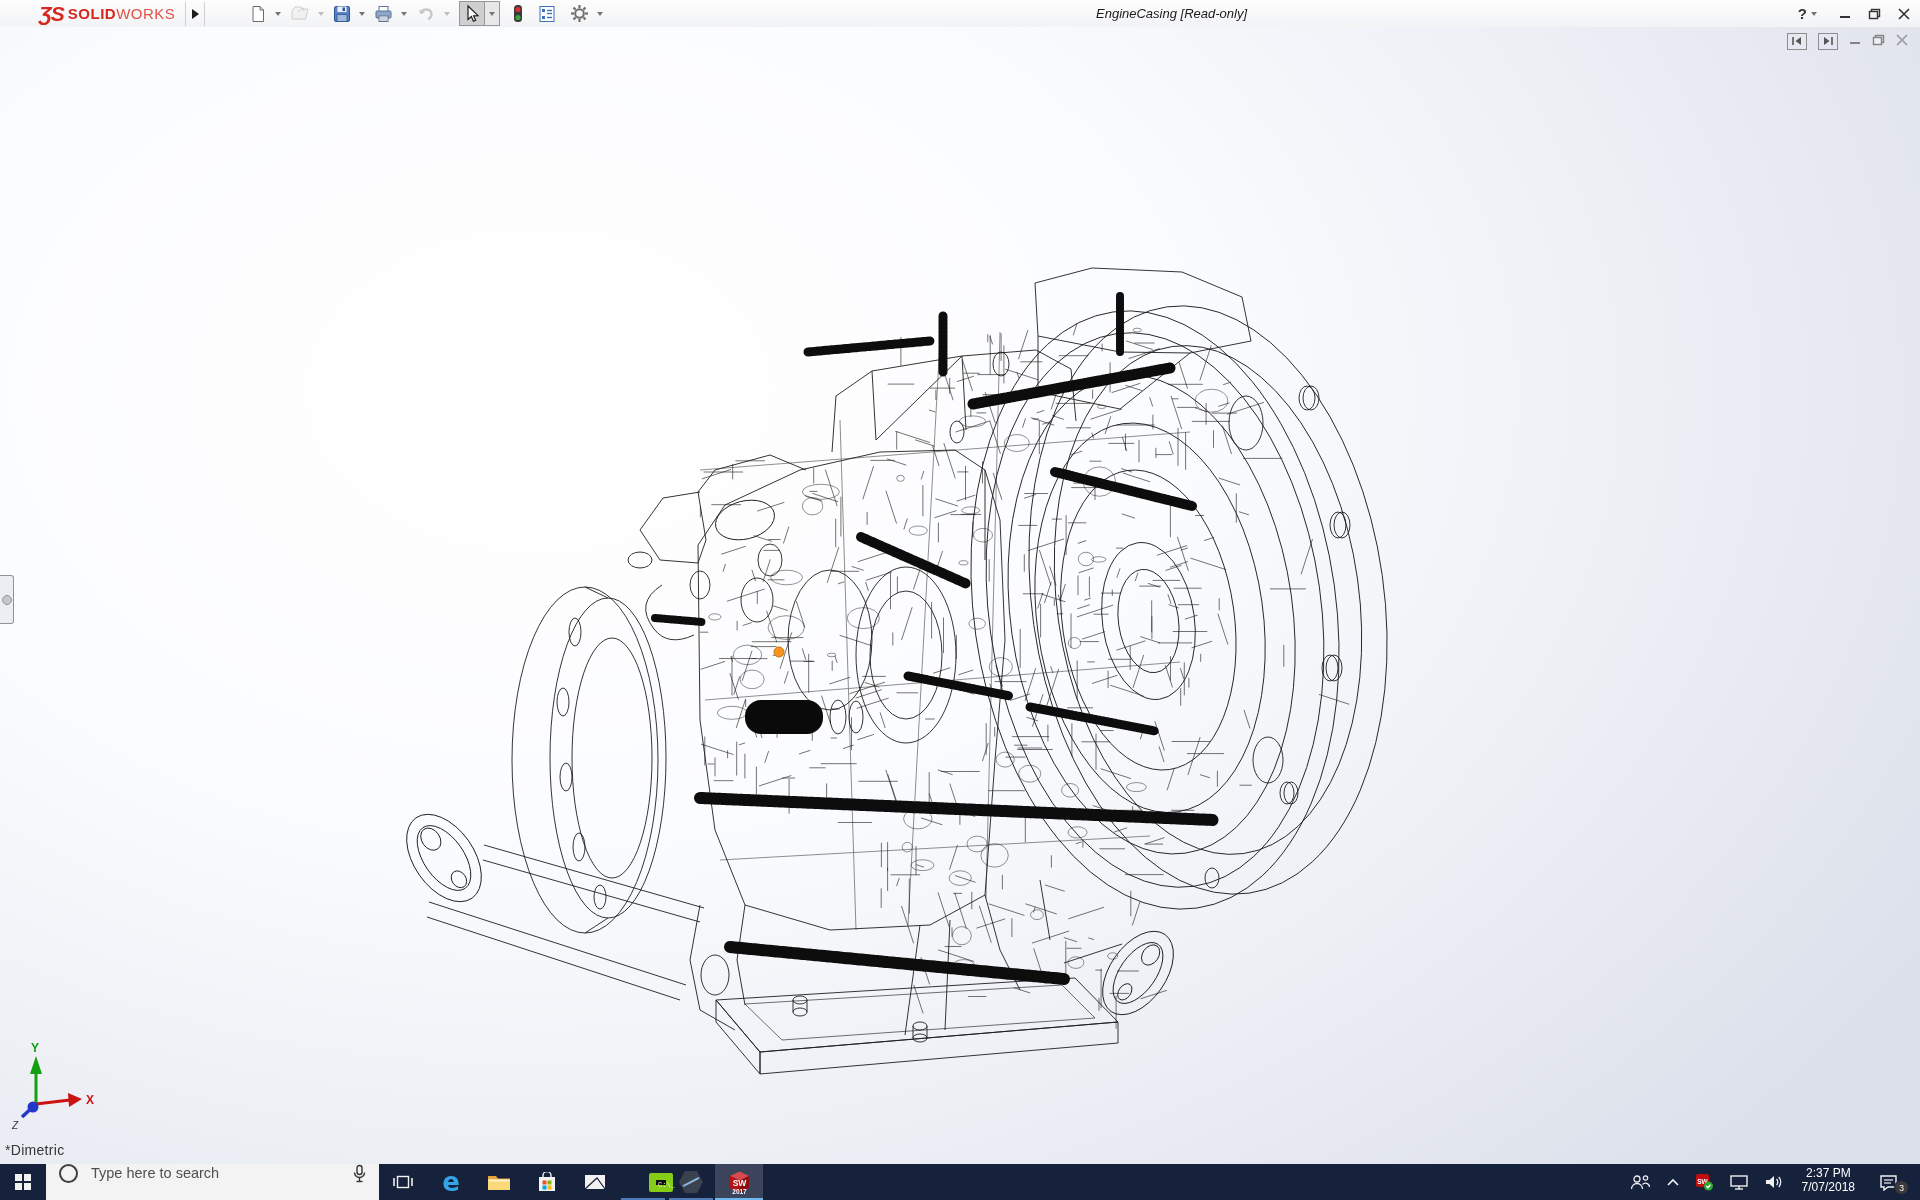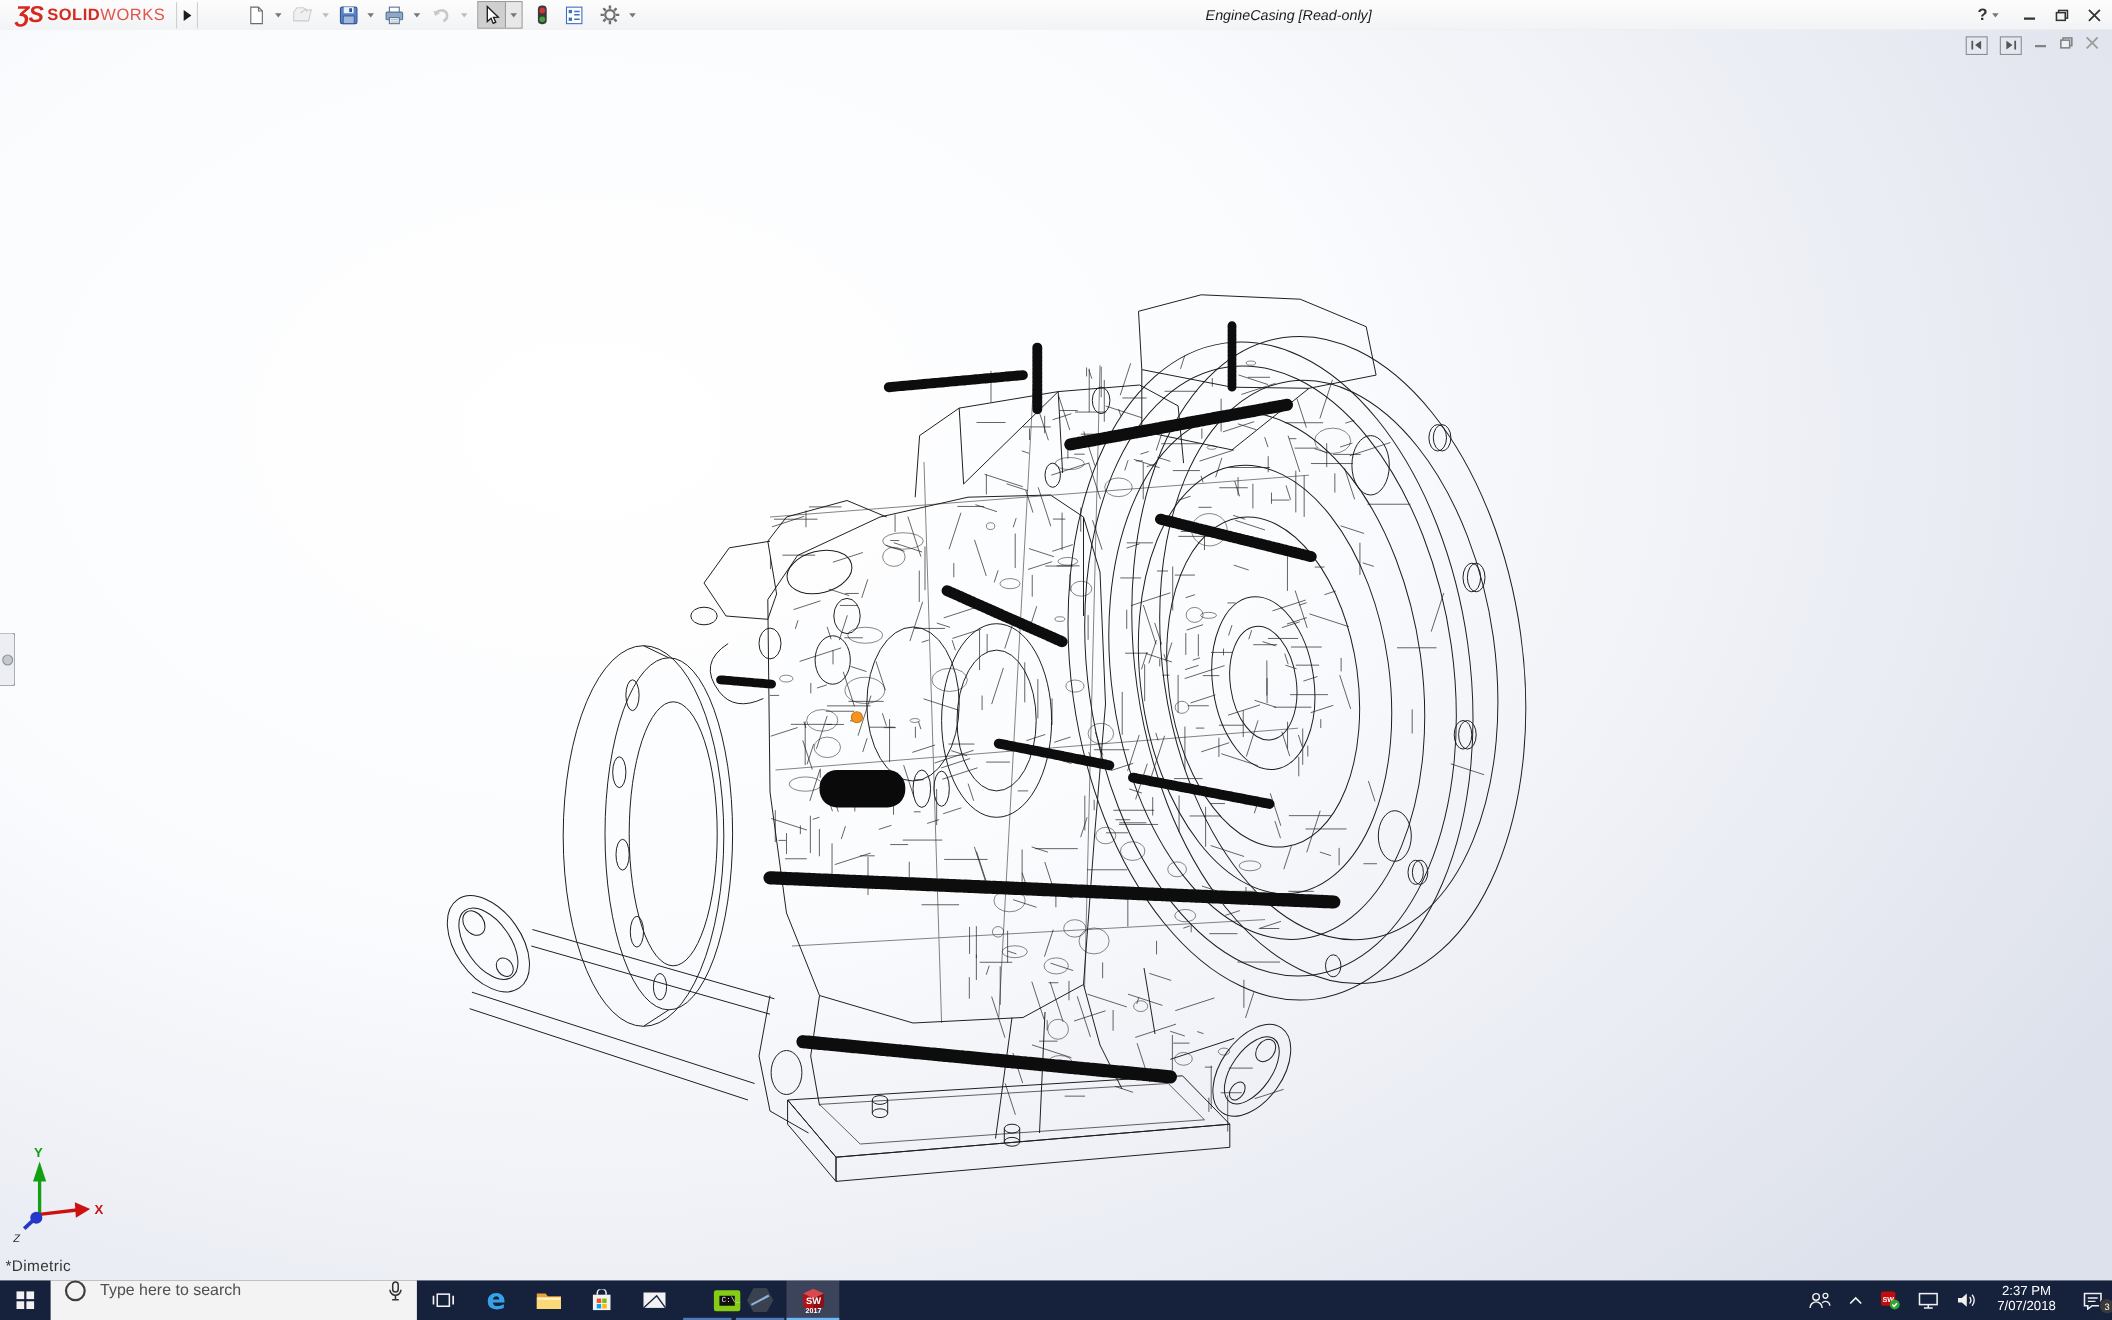--- a/index.html
+++ b/index.html
@@ -1,20 +1,20 @@
 <!DOCTYPE html>
 <html><head>
 <meta charset="utf-8">
 <style>
   html,body{margin:0;padding:0;}
   body{width:1920px;height:1200px;overflow:hidden;font-family:"Liberation Sans","DejaVu Sans",sans-serif;position:relative;background:#fff;}
   
   #titlebar{position:absolute;top:0;left:0;width:1920px;height:27px;background:linear-gradient(#fdfdfd,#f2f3f5);border-bottom:1px solid #dcdee1;display:flex;align-items:center;}
   .logo{display:flex;align-items:baseline;padding:0 10px 0 14px;height:27px;align-items:center;}
-  .logo .mark{font-style:italic;font-weight:bold;font-size:21px;color:#d5281e;margin-right:4px;letter-spacing:-1px;}
+  .logo .mark{font-style:italic;font-weight:bold;font-size:21px;color:#d5281e;margin-right:4px;letter-spacing:-1px;margin-left:25px;}
   .logo .solid{font-weight:800;font-size:15px;color:#d5281e;letter-spacing:.5px;}
   .logo .works{font-weight:300;font-size:15px;color:#e0544a;letter-spacing:.5px;text-align:right;}
   .flyout{width:18px;height:24px;border-left:1px solid #d0d0d0;border-right:1px solid #d0d0d0;display:flex;align-items:center;justify-content:center;}
   .flyout .tri{width:0;height:0;border-left:7px solid #1c1c1c;border-top:5px solid transparent;border-bottom:5px solid transparent;}
   .tb{display:flex;align-items:center;margin-left:42px;gap:2px;}
   .tool{display:flex;align-items:center;height:24px;padding:0 2px;}
   .tool svg{display:block;}
   .caret{width:0;height:0;border-top:4px solid #777;border-left:3.5px solid transparent;border-right:3.5px solid transparent;margin:0 5px 0 4px;}
   .disabled{opacity:.45;filter:grayscale(1);}
   .tool-sel{display:flex;align-items:stretch;border:1px solid #979797;background:#d2d2d2;height:23px;margin:0 2px;}
@@ -39,25 +39,25 @@
   .winflag{display:grid;grid-template-columns:7px 7px;grid-template-rows:7px 7px;gap:1.5px;}
   .winflag span{background:#f2f2f2;}
   #search-box{width:333px;background:#f3f3f3;display:flex;align-items:flex-start;position:relative;}
   #search-box .ring{width:15px;height:15px;border:2px solid #3f3f3f;border-radius:50%;margin-left:13px;flex:none;}
   #search-box input{border:none;outline:none;background:transparent;font-size:14.5px;color:#4a4a4a;margin-left:11px;flex:1;font-family:"Liberation Sans",sans-serif;}
   #search-box input::placeholder{color:#4f4f4f;opacity:1;}
   .underline{position:absolute;bottom:0;left:2px;right:2px;height:2px;background:#4e7ab8;}
   .app-active{background:rgba(255,255,255,.16);}
   .app-active .underline{background:#6cb8f0;left:0;right:0;}
   .edge-e{font-size:26px;font-weight:bold;color:#35a3e8;font-family:"DejaVu Sans",sans-serif;line-height:1;}
-  .cmdbox{width:24px;height:19px;background:#101010;border:5px solid #84cc16;border-radius:2px;color:#e8e8e8;font-size:7px;font-family:"Liberation Mono",monospace;padding:1px 0 0 2px;box-sizing:border-box;margin-left:36px;}
+  .cmdbox{width:24px;height:19px;background:#101010;border:7px solid #84cc16;border-radius:2px;color:#e8e8e8;font-size:7px;font-family:"Liberation Mono",monospace;padding:1px 0 0 2px;box-sizing:border-box;margin-left:36px;}
   .hexagon{width:24px;height:22px;background:#39424e;clip-path:polygon(25% 0,75% 0,100% 50%,75% 100%,25% 100%,0 50%);position:relative;}
   .hexagon::after{content:"";position:absolute;left:3px;top:10px;width:18px;height:2px;background:#8fb4dc;transform:rotate(-28deg);}
   .swcube{position:relative;width:27px;height:27px;}
-  #tray{margin-left:auto;display:flex;align-items:center;gap:9px;}
+  #tray{margin-left:auto;display:flex;align-items:center;gap:9px;padding-right:14px;}
   .tray-item{display:flex;align-items:center;justify-content:center;padding:0 3px;position:relative;height:36px;}
   #clock{color:#fff;font-size:12px;line-height:14px;text-align:center;padding:0 6px;}
   .badge3{position:absolute;right:-3px;bottom:5px;width:13px;height:13px;border-radius:50%;background:#3a3a3a;border:1px solid #16213c;color:#fff;font-size:8.5px;display:flex;align-items:center;justify-content:center;}
 </style>
 </head>
 <body>
 
 <div id="titlebar">
   <div class="logo">
     <span class="mark">ƷS</span>

